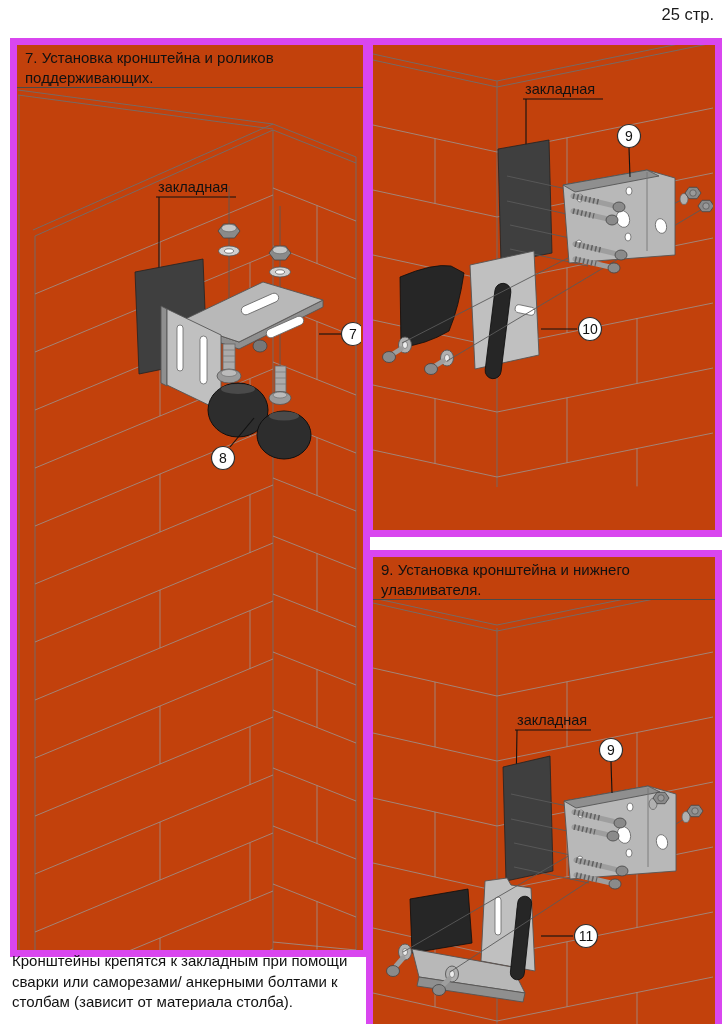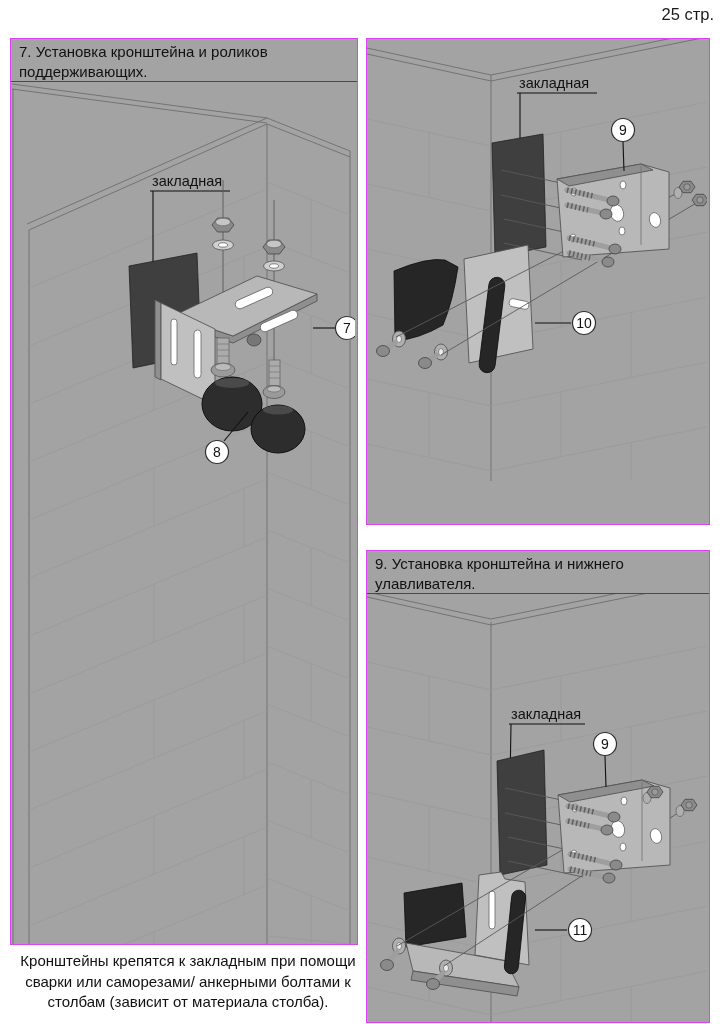--- a/index.html
+++ b/index.html
@@ -4,21 +4,21 @@
 <style>
   html,body{margin:0;padding:0;}
   body{
     width:724px;height:1024px;position:relative;background:#ffffff;
     font-family:"Liberation Sans",sans-serif;color:#1a1a1a;overflow:hidden;
   }
   .page-number{
     position:absolute;left:580px;top:5px;width:134px;text-align:right;
     font-size:16.5px;
   }
-  .panel{position:absolute;border:1px solid #d946ef;background:#a3a3a3;}
+  .panel{position:absolute;border:7px solid #d946ef;background:#c2410c;}
   #panel7{left:10px;top:38px;width:346px;height:905px;}
   #panel8{left:366px;top:38px;width:342px;height:485px;}
   #panel9{left:366px;top:550px;width:342px;height:471px;}
   .panel-title{
     font-size:15px;line-height:1.32;padding:3px 8px 0 8px;height:39px;
     border-bottom:1px solid #4a4a4a;color:#111;
   }
   .drawing{display:block;}
   svg text{font-family:"Liberation Sans",sans-serif;}
   .wall-edges{stroke:#6e6e6e;stroke-width:0.9;fill:none;}
@@ -30,21 +30,21 @@
   .callout-num{font-size:14px;fill:#111;text-anchor:middle;}
   .steel{fill:#b8b8b8;stroke:#555;stroke-width:0.9;}
   .steel-dk{fill:#8f8f8f;stroke:#555;stroke-width:0.9;}
   .steel-lt{fill:#c0c0c0;stroke:#555;stroke-width:0.9;}
   .hole{fill:#fff;stroke:#666;stroke-width:0.8;}
   .darkplate{fill:#3f3f3f;stroke:#222;stroke-width:0.8;}
   .rubber{fill:#262626;stroke:#0d0d0d;stroke-width:0.8;}
   .shaft{stroke:#9e9e9e;stroke-width:5;fill:none;stroke-linecap:round;}
   .thread{stroke:#5f5f5f;stroke-width:5.5;fill:none;stroke-dasharray:1.5,2.6;}
   .head{fill:#8a8a8a;stroke:#444;stroke-width:0.8;}
-  .footer-note{position:absolute;left:12px;top:951px;width:352px;font-size:15px;line-height:1.38;color:#111;text-align:center;}
+  .footer-note{position:absolute;left:12px;top:951px;width:352px;font-size:15px;line-height:1.38;color:#111;}
 </style>
 </head>
 <body>
 
 <div class="page-number">25 стр.</div>
 
 <div class="panel" id="panel7">
   <div class="panel-title">7. Установка кронштейна и роликов поддерживающих.</div>
   <svg class="drawing" width="344" height="862" viewBox="0 0 344 862">
     <g>

